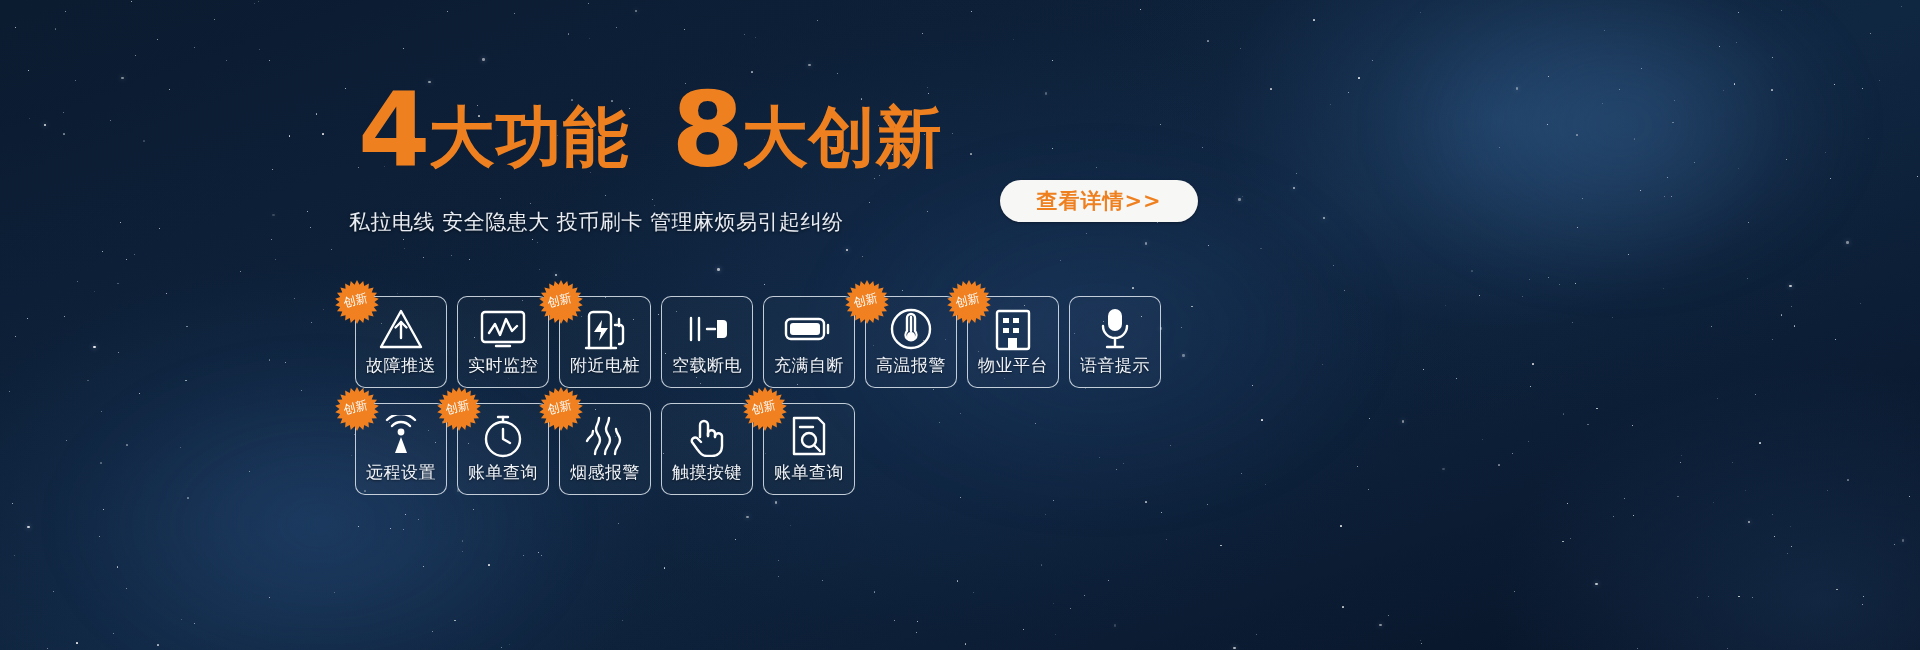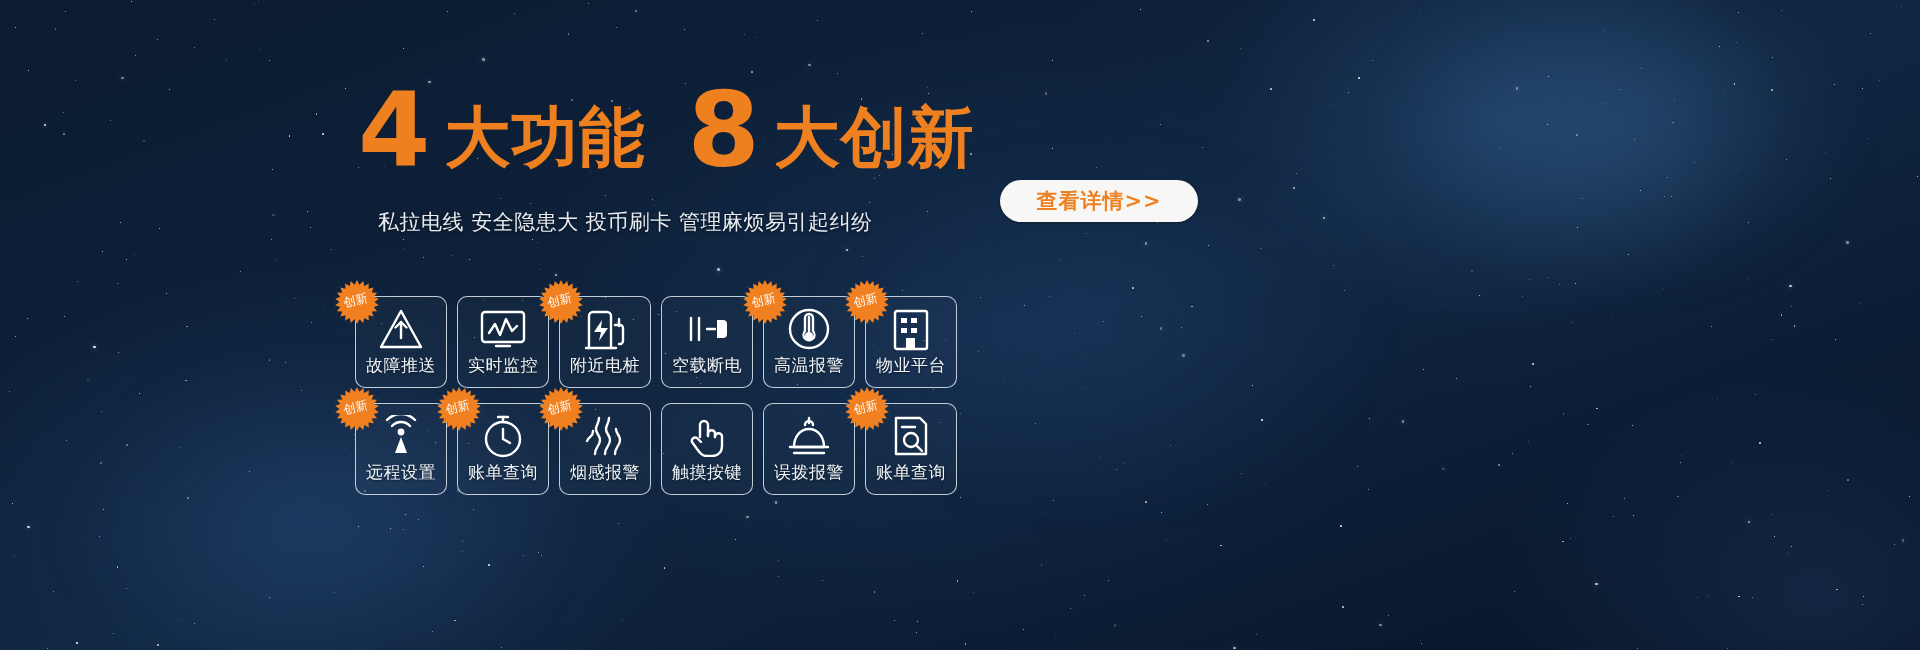--- a/index.html
+++ b/index.html
@@ -42,21 +42,20 @@
     letter-spacing:-2px;
   }
   .hl-word {
     font-family:"DejaVu Sans", sans-serif;
     font-weight:bold;
     font-size:66px;
     line-height:0.95;
     color:#ef8020;
     letter-spacing:1px;
     padding-bottom:4px;
-    margin-left:16px;
   }
   .hl-gap { width:42px; }
 
   
   #cta {
     position:absolute; left:1000px; top:180px;
     width:198px; height:42px;
     background:#f7f7f5;
     border-radius:21px;
     display:flex; align-items:center; justify-content:center;
@@ -64,21 +63,21 @@
     font-family:"DejaVu Sans", sans-serif;
     font-weight:bold;
     font-size:21px;
     letter-spacing:1px;
     cursor:pointer;
     box-shadow:0 1px 3px rgba(0,0,0,0.35);
   }
 
   
   #subtitles {
-    position:absolute; left:378px; top:205px;
+    position:absolute; left:349px; top:205px;
     color:#e9edf3;
     font-family:"DejaVu Serif", serif;
     font-size:21px;
     line-height:34px;
     letter-spacing:0.5px;
     text-shadow:0 1px 3px rgba(0,0,0,0.6);
   }
   #subtitles div { white-space:nowrap; }
 
   
@@ -642,20 +641,30 @@
             <svg width="48" height="34" viewBox="0 0 48 34">
               <path d="M8 6 V28" stroke="#ffffff" fill="none" stroke-width="2.4" stroke-linecap="round" stroke-linejoin="round"></path>
               <path d="M16 6 V28" stroke="#ffffff" fill="none" stroke-width="2.4" stroke-linecap="round" stroke-linejoin="round"></path>
               <path d="M24 17 H32" stroke="#ffffff" fill="none" stroke-width="2.4" stroke-linecap="round" stroke-linejoin="round"></path>
               <path d="M34 8 h6 a4 4 0 0 1 4 4 v10 a4 4 0 0 1 -4 4 h-6 z" fill="#ffffff"></path>
             </svg>
           </div>
           <div class="tile-label">空载断电</div>
         </div>
         <div class="tile">
+          <div class="tile-icon">
+            <svg width="50" height="30" viewBox="0 0 50 30">
+              <rect x="2" y="5" width="38" height="20" rx="5" stroke="#ffffff" fill="none" stroke-width="2.4" stroke-linecap="round" stroke-linejoin="round"></rect>
+              <rect x="6" y="9" width="30" height="12" rx="3" fill="#ffffff"></rect>
+              <path d="M44 11 v8" stroke="#ffffff" fill="none" stroke-width="2.4" stroke-linecap="round" stroke-linejoin="round"></path>
+            </svg>
+          </div>
+          <div class="tile-label">充满自断</div>
+        </div>
+        <div class="tile">
           <div class="badge">
             <svg class="burst" viewBox="0 0 46 46">
               <polygon points="23.00,1.00 25.49,5.68 29.20,1.89 30.27,7.08 34.89,4.49 34.46,9.77 39.63,8.59 37.72,13.54 43.01,13.86 39.79,18.07 44.78,19.87 40.50,23.00 44.78,26.13 39.79,27.93 43.01,32.14 37.72,32.46 39.63,37.41 34.46,36.23 34.89,41.51 30.27,38.92 29.20,44.11 25.49,40.32 23.00,45.00 20.51,40.32 16.80,44.11 15.73,38.92 11.11,41.51 11.54,36.23 6.37,37.41 8.28,32.46 2.99,32.14 6.21,27.93 1.22,26.13 5.50,23.00 1.22,19.87 6.21,18.07 2.99,13.86 8.28,13.54 6.37,8.59 11.54,9.77 11.11,4.49 15.73,7.08 16.80,1.89 20.51,5.68" fill="#f08020"></polygon>
             </svg>
             <span class="btxt">创新</span>
           </div>
           <div class="tile-icon">
             <svg width="44" height="46" viewBox="0 0 44 46">
               <circle cx="22" cy="23" r="19" stroke="#ffffff" fill="none" stroke-width="2.4" stroke-linecap="round" stroke-linejoin="round"></circle>
               <path d="M22 11 v14" stroke="#ffffff" fill="none" stroke-width="2.4" stroke-linecap="round" stroke-linejoin="round"></path>
@@ -677,20 +686,31 @@
               <rect x="5" y="4" width="32" height="38" rx="2" stroke="#ffffff" fill="none" stroke-width="2.4" stroke-linecap="round" stroke-linejoin="round"></rect>
               <rect x="11" y="11" width="6" height="5" fill="#ffffff"></rect>
               <rect x="21" y="11" width="6" height="5" fill="#ffffff"></rect>
               <rect x="11" y="21" width="6" height="5" fill="#ffffff"></rect>
               <rect x="21" y="21" width="6" height="5" fill="#ffffff"></rect>
               <rect x="16" y="31" width="9" height="11" fill="#ffffff"></rect>
             </svg>
           </div>
           <div class="tile-label">物业平台</div>
         </div>
+        <div class="tile">
+          <div class="tile-icon">
+            <svg width="34" height="46" viewBox="0 0 34 46">
+              <rect x="10" y="3" width="14" height="22" rx="7" fill="#ffffff"></rect>
+              <path d="M5 20 a12 12 0 0 0 24 0" stroke="#ffffff" fill="none" stroke-width="2.4" stroke-linecap="round" stroke-linejoin="round"></path>
+              <path d="M17 32 v8" stroke="#ffffff" fill="none" stroke-width="2.4" stroke-linecap="round" stroke-linejoin="round"></path>
+              <path d="M9 41 H25" stroke="#ffffff" fill="none" stroke-width="2.4" stroke-linecap="round" stroke-linejoin="round"></path>
+            </svg>
+          </div>
+          <div class="tile-label">语音提示</div>
+        </div>
       </div>
     <div class="tile-row" id="row2">
         <div class="tile">
           <div class="badge">
             <svg class="burst" viewBox="0 0 46 46">
               <polygon points="23.00,1.00 25.49,5.68 29.20,1.89 30.27,7.08 34.89,4.49 34.46,9.77 39.63,8.59 37.72,13.54 43.01,13.86 39.79,18.07 44.78,19.87 40.50,23.00 44.78,26.13 39.79,27.93 43.01,32.14 37.72,32.46 39.63,37.41 34.46,36.23 34.89,41.51 30.27,38.92 29.20,44.11 25.49,40.32 23.00,45.00 20.51,40.32 16.80,44.11 15.73,38.92 11.11,41.51 11.54,36.23 6.37,37.41 8.28,32.46 2.99,32.14 6.21,27.93 1.22,26.13 5.50,23.00 1.22,19.87 6.21,18.07 2.99,13.86 8.28,13.54 6.37,8.59 11.54,9.77 11.11,4.49 15.73,7.08 16.80,1.89 20.51,5.68" fill="#f08020"></polygon>
             </svg>
             <span class="btxt">创新</span>
           </div>
           <div class="tile-icon">
@@ -741,32 +761,20 @@
           <div class="tile-icon">
             <svg width="46" height="42" viewBox="0 0 46 42">
               <path d="M16 22 V10 a4 4 0 0 1 8 0 v11" stroke="#ffffff" fill="none" stroke-width="2.4" stroke-linecap="round" stroke-linejoin="round"></path>
               <path d="M24 21 v-3 a3.6 3.6 0 0 1 7 0 v4" stroke="#ffffff" fill="none" stroke-width="2.4" stroke-linecap="round" stroke-linejoin="round"></path>
               <path d="M31 22 v-1 a3.6 3.6 0 0 1 7 0 v10 c0 6-4 10-10 10 h-5 c-5 0-7-3-10-7 l-5-7 a3.4 3.4 0 0 1 5-4 l4 4" stroke="#ffffff" fill="none" stroke-width="2.4" stroke-linecap="round" stroke-linejoin="round"></path>
             </svg>
           </div>
           <div class="tile-label">触摸按键</div>
         </div>
         <div class="tile">
-          <div class="tile-icon">
-            <svg width="44" height="44" viewBox="0 0 44 44">
-              <path d="M7 33 c0-10 6-18 15-18 s15 8 15 18 z" stroke="#ffffff" fill="none" stroke-width="2.4" stroke-linecap="round" stroke-linejoin="round"></path>
-              <path d="M3 33 H41" stroke="#ffffff" fill="none" stroke-width="2.4" stroke-linecap="round" stroke-linejoin="round"></path>
-              <path d="M18 11 a4 4 0 1 1 8 0" stroke="#ffffff" fill="none" stroke-width="2.4" stroke-linecap="round" stroke-linejoin="round"></path>
-              <path d="M22 4 v5" stroke="#ffffff" fill="none" stroke-width="2.4" stroke-linecap="round" stroke-linejoin="round"></path>
-              <path d="M7 39 H37" stroke="#ffffff" fill="none" stroke-width="2.4" stroke-linecap="round" stroke-linejoin="round"></path>
-            </svg>
-          </div>
-          <div class="tile-label">误拨报警</div>
-        </div>
-        <div class="tile">
           <div class="badge">
             <svg class="burst" viewBox="0 0 46 46">
               <polygon points="23.00,1.00 25.49,5.68 29.20,1.89 30.27,7.08 34.89,4.49 34.46,9.77 39.63,8.59 37.72,13.54 43.01,13.86 39.79,18.07 44.78,19.87 40.50,23.00 44.78,26.13 39.79,27.93 43.01,32.14 37.72,32.46 39.63,37.41 34.46,36.23 34.89,41.51 30.27,38.92 29.20,44.11 25.49,40.32 23.00,45.00 20.51,40.32 16.80,44.11 15.73,38.92 11.11,41.51 11.54,36.23 6.37,37.41 8.28,32.46 2.99,32.14 6.21,27.93 1.22,26.13 5.50,23.00 1.22,19.87 6.21,18.07 2.99,13.86 8.28,13.54 6.37,8.59 11.54,9.77 11.11,4.49 15.73,7.08 16.80,1.89 20.51,5.68" fill="#f08020"></polygon>
             </svg>
             <span class="btxt">创新</span>
           </div>
           <div class="tile-icon">
             <svg width="44" height="44" viewBox="0 0 44 44">
               <path d="M7 4 H31 L37 10 V40 H7 Z" stroke="#ffffff" fill="none" stroke-width="2.4" stroke-linecap="round" stroke-linejoin="round"></path>
               <path d="M13 13 H26" stroke="#ffffff" fill="none" stroke-width="2.4" stroke-linecap="round" stroke-linejoin="round"></path>

